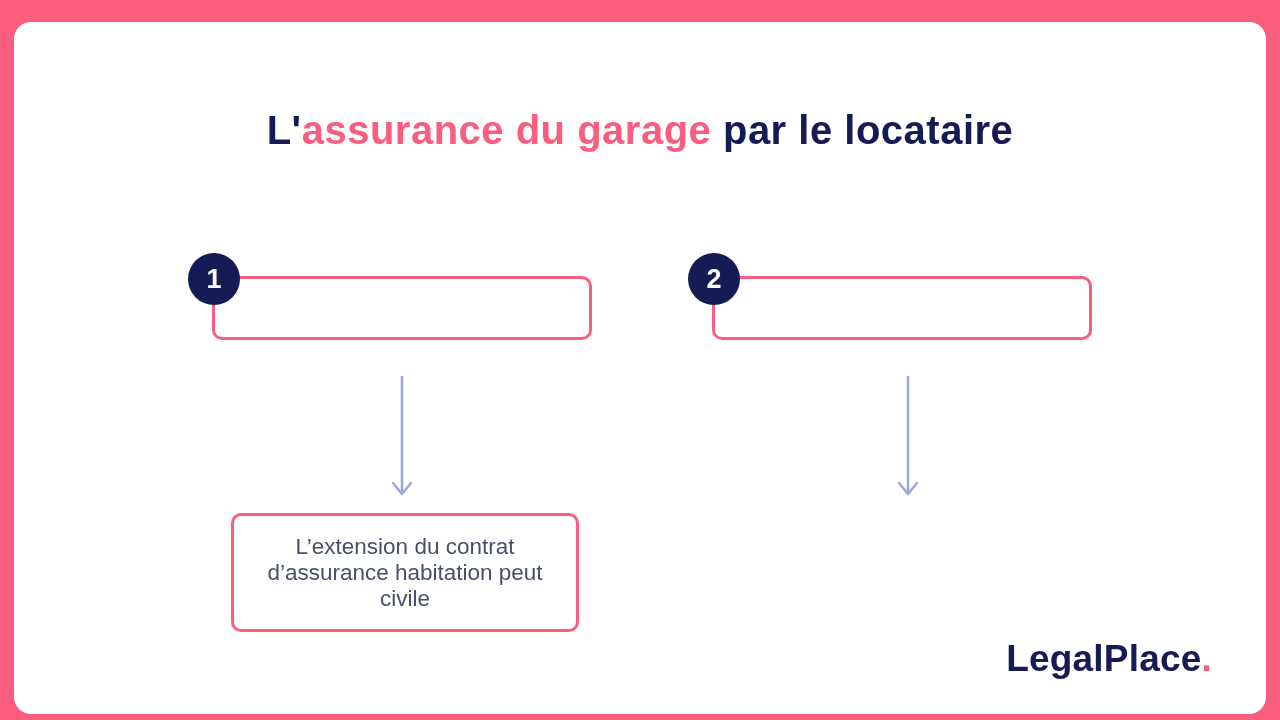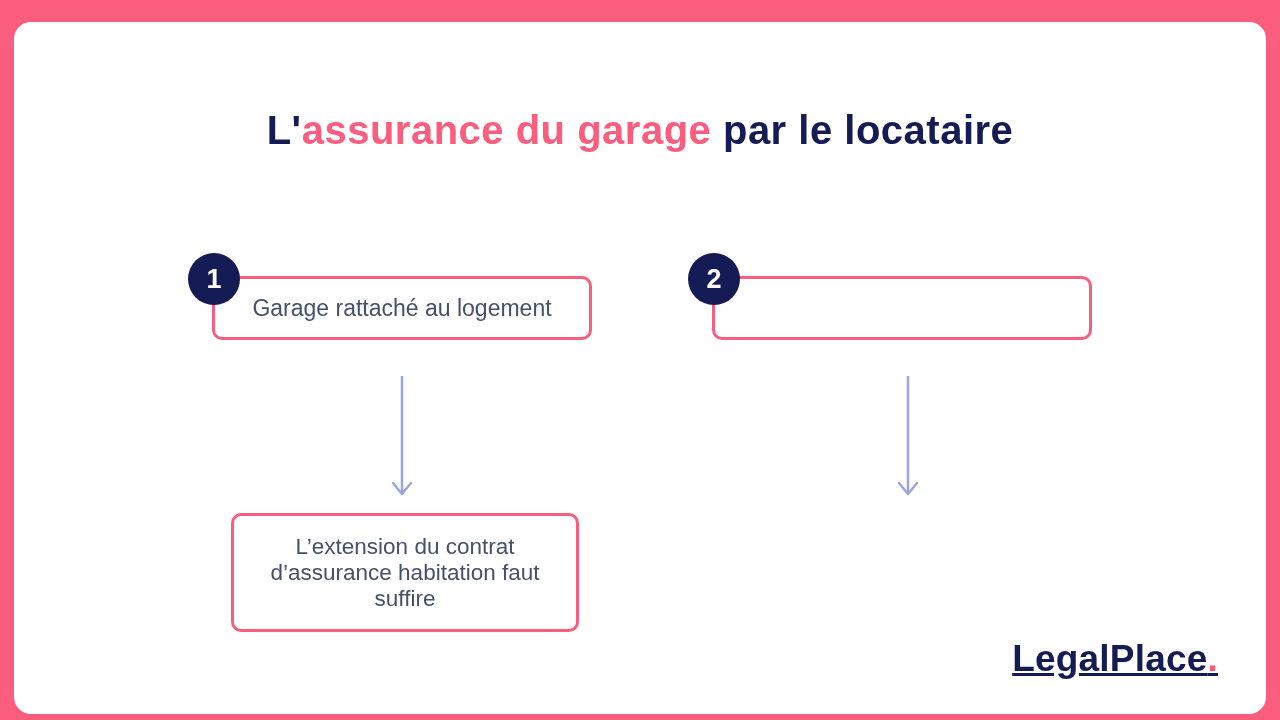--- a/index.html
+++ b/index.html
@@ -81,53 +81,51 @@
     text-align: center;
     padding: 10px 24px;
     font-size: 22.5px;
     line-height: 26px;
     color: #47506A;
   }
   .botbox.c1 { left: 217px; }
   .botbox.c2 { left: 718px; }
   .logo {
     position: absolute;
-    right: 48px; bottom: 34px;
+    right: 54px; bottom: 34px;
     font-size: 37px;
     font-weight: 800;
     letter-spacing: 0.2px;
     color: #151B54;
-    text-decoration: underline;
   }
   .logo .dot { color: #FA5D7E; }
 </style>
 </head>
 <body>
 
 <div class="canvas">
   <div class="card">
 
     <div class="title">
       <span>L'</span><span class="hl">assurance du garage</span><span> par le locataire</span>
     </div>
 
     <div class="topbox c1">
       <div class="badge">
         <span>1</span>
       </div>
-      <span>Garage rattaché au logement</span>
     </div>
 
     <svg class="arrow c1" viewBox="0 0 24 126">
       <line x1="12" y1="2" x2="12" y2="118" stroke="#9FA4DF" stroke-width="2.5"></line>
       <polyline points="3,109 12,120 21,109" fill="none" stroke="#9FA4DF" stroke-width="2.5" stroke-linecap="round" stroke-linejoin="round"></polyline>
     </svg>
 
     <div class="botbox c1">
-      <span>L’extension du contrat d’assurance habitation faut suffire</span>
+      <span>L’extension du contrat d’assurance habitation peut civile</span>
     </div>
 
     <div class="topbox c2">
       <div class="badge">
         <span>2</span>
       </div>
     </div>
 
     <svg class="arrow c2" viewBox="0 0 24 126">
       <line x1="12" y1="2" x2="12" y2="118" stroke="#9FA4DF" stroke-width="2.5"></line>

